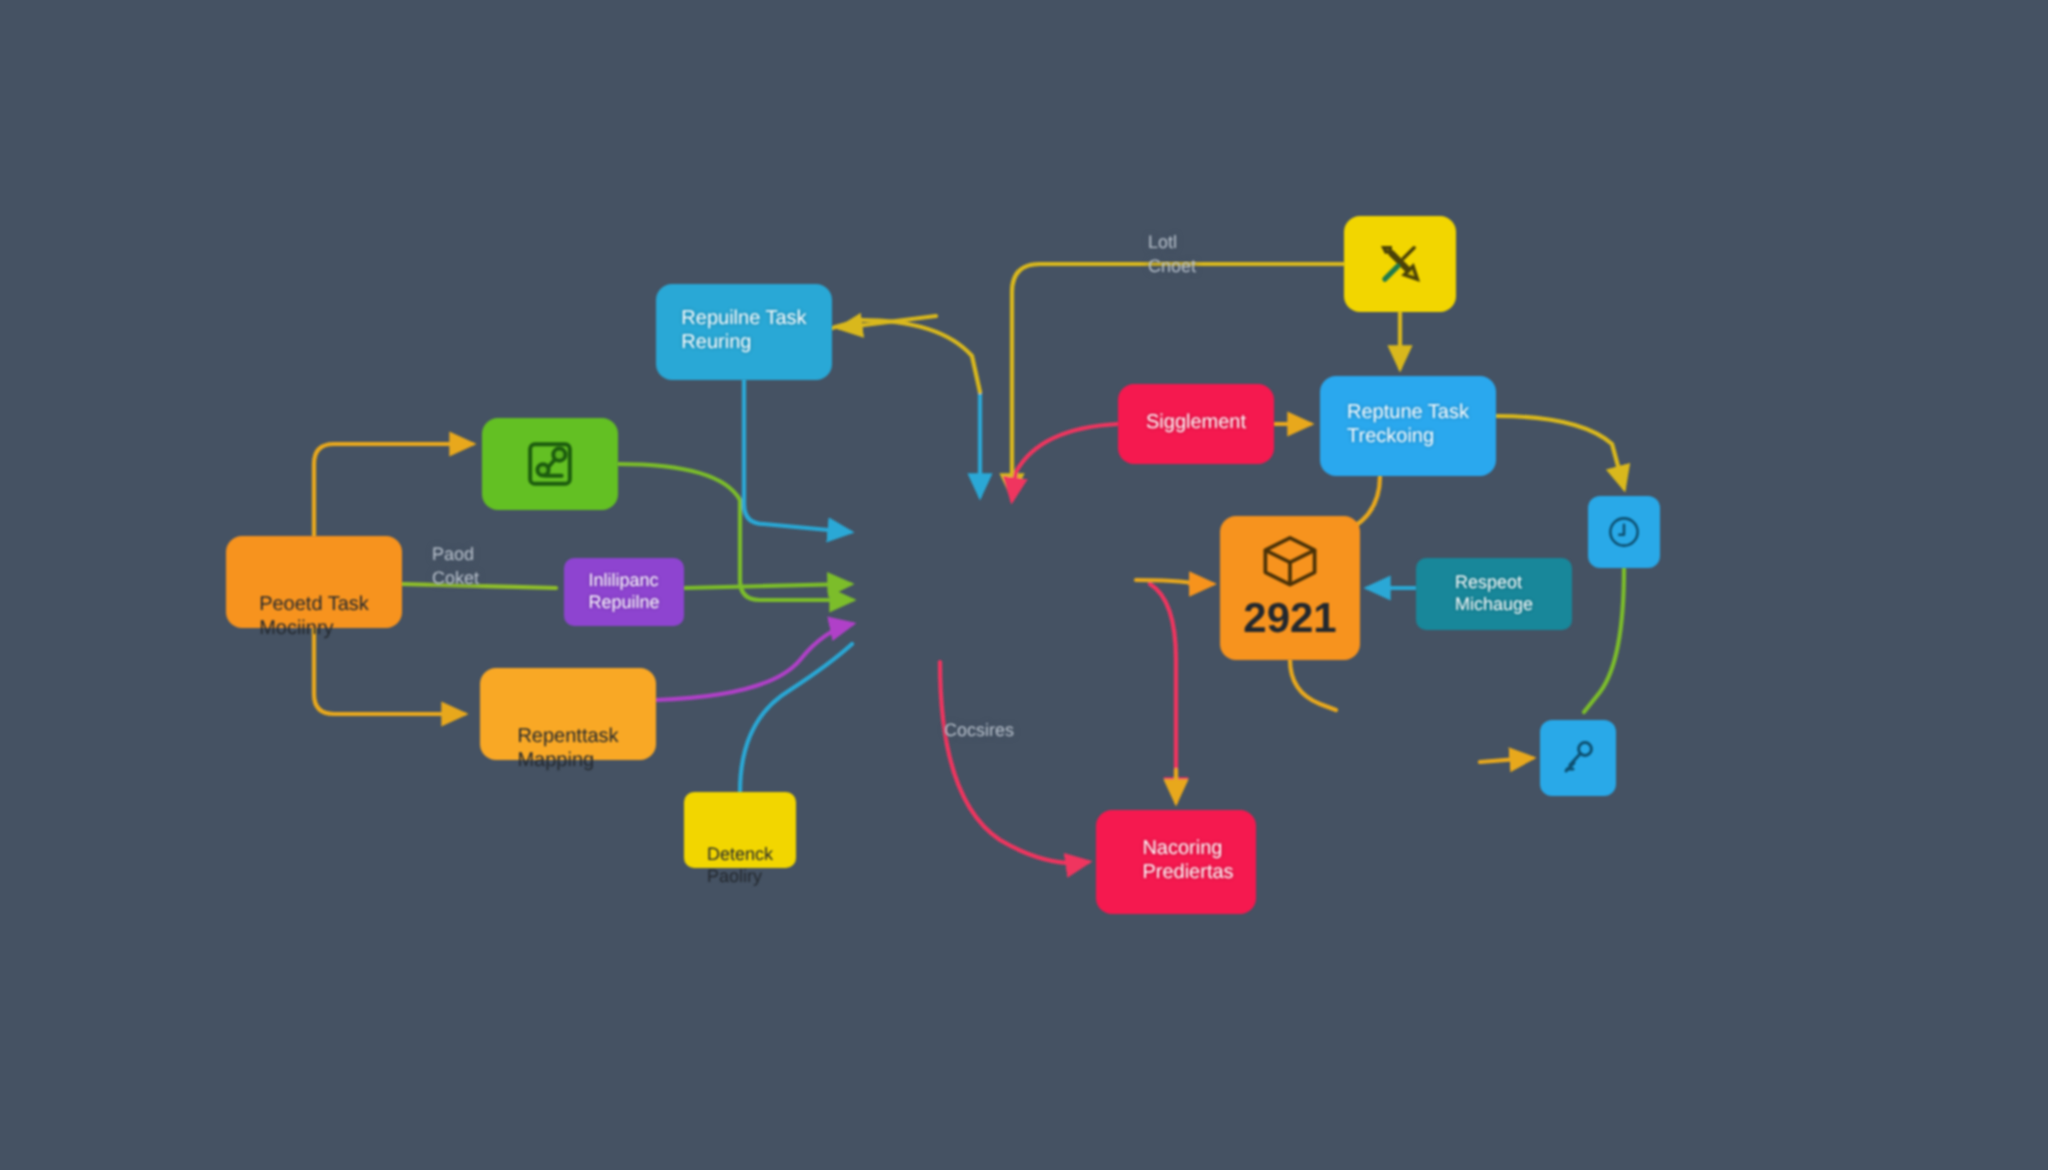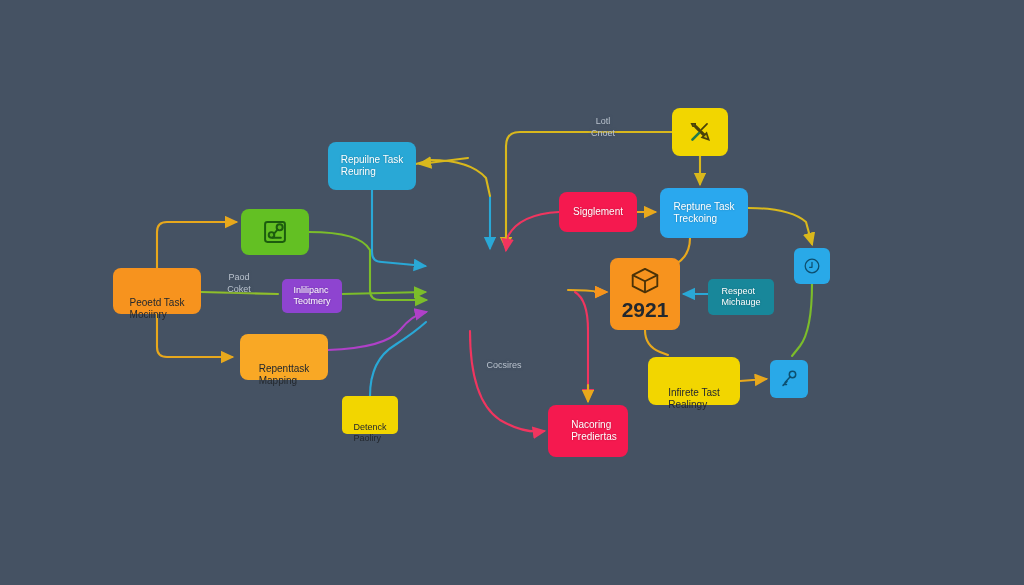--- a/index.html
+++ b/index.html
@@ -67,21 +67,20 @@
   .badge-value {
     font-size: 21px;
     font-weight: bold;
     margin-top: 2px;
     color: #23282e;
   }
   .edge-label {
     position: absolute;
     font-size: 9px;
     color: #b9c2cd;
-    text-align: center;
     white-space: pre-line;
     line-height: 1.3;
     z-index: 4;
     filter: blur(0.6px);
     text-shadow: 0 0 3px #455263;
   }
 </style>
 </head>
 <body>
 
@@ -190,21 +189,21 @@
     </span>
   </div>
 
   <div class="node dark-text" style="left:113px; top:268px; width:88px; height:46px; background:#f7931e; font-size:10px;">
     <div class="label">Peoetd Task
 Mociinry</div>
   </div>
 
   <div class="node" style="left:282px; top:279px; width:60px; height:34px; background:#8e44d0; font-size:9px; border-radius:5px;">
     <div class="label">Inlilipanc
-Teotmery</div>
+Repuilne</div>
   </div>
 
   <div class="node dark-text" style="left:240px; top:334px; width:88px; height:46px; background:#f9a825; font-size:10px;">
     <div class="label">Repenttask
 Mapping</div>
   </div>
 
   <div class="node dark-text" style="left:342px; top:396px; width:56px; height:38px; background:#f2d600; font-size:9px; border-radius:5px;">
     <div class="label">Detenck
 Paoliry</div>
@@ -238,38 +237,34 @@
     <span>
       <svg width="32" height="30" viewBox="0 0 26 24" fill="none" stroke="#4a3208" stroke-width="1.5" stroke-linejoin="round">
         <path d="M13 3 L23 8 L13 13 L3 8 z"></path>
         <path d="M3 8 L3 17 L13 22 L23 17 L23 8"></path>
         <path d="M13 13 L13 22"></path>
       </svg>
     </span>
     <div class="badge-value">2921</div>
   </div>
 
-  <div class="node" style="left:708px; top:279px; width:66px; height:36px; background:#18879a; font-size:9px; border-radius:5px;">
+  <div class="node" style="left:708px; top:279px; width:78px; height:36px; background:#18879a; font-size:9px; border-radius:5px;">
     <div class="label">Respeot
 Michauge</div>
   </div>
 
   <div class="node node-icon" style="left:794px; top:248px; width:36px; height:36px; background:#29a9e8; border-radius:6px;">
     <span>
       <svg width="20" height="20" viewBox="0 0 22 22" fill="none" stroke="#0d4f70" stroke-width="1.4">
         <circle cx="11" cy="11" r="7.5"></circle>
         <path d="M11 7 L11 12.5 M11 12.5 L8.4 12.5" stroke-linecap="round"></path>
       </svg>
     </span>
   </div>
 
-  <div class="node dark-text" style="left:648px; top:357px; width:92px; height:48px; background:#f2d600; font-size:10px;">
-    <div class="label">Infirete Tast
-Realingy</div>
-  </div>
 
   <div class="node node-icon" style="left:770px; top:360px; width:38px; height:38px; background:#29a9e8; border-radius:6px;">
     <span>
       <svg width="22" height="22" viewBox="0 0 22 22" fill="none" stroke="#0d4f70" stroke-width="1.5" stroke-linecap="round">
         <circle cx="14.5" cy="6.5" r="3.2"></circle>
         <path d="M12.2 8.8 L7 14.5"></path>
         <path d="M5 17.5 L9 13.5"></path>
         <path d="M5.5 16.5 L8.5 16.5"></path>
       </svg>
     </span>

